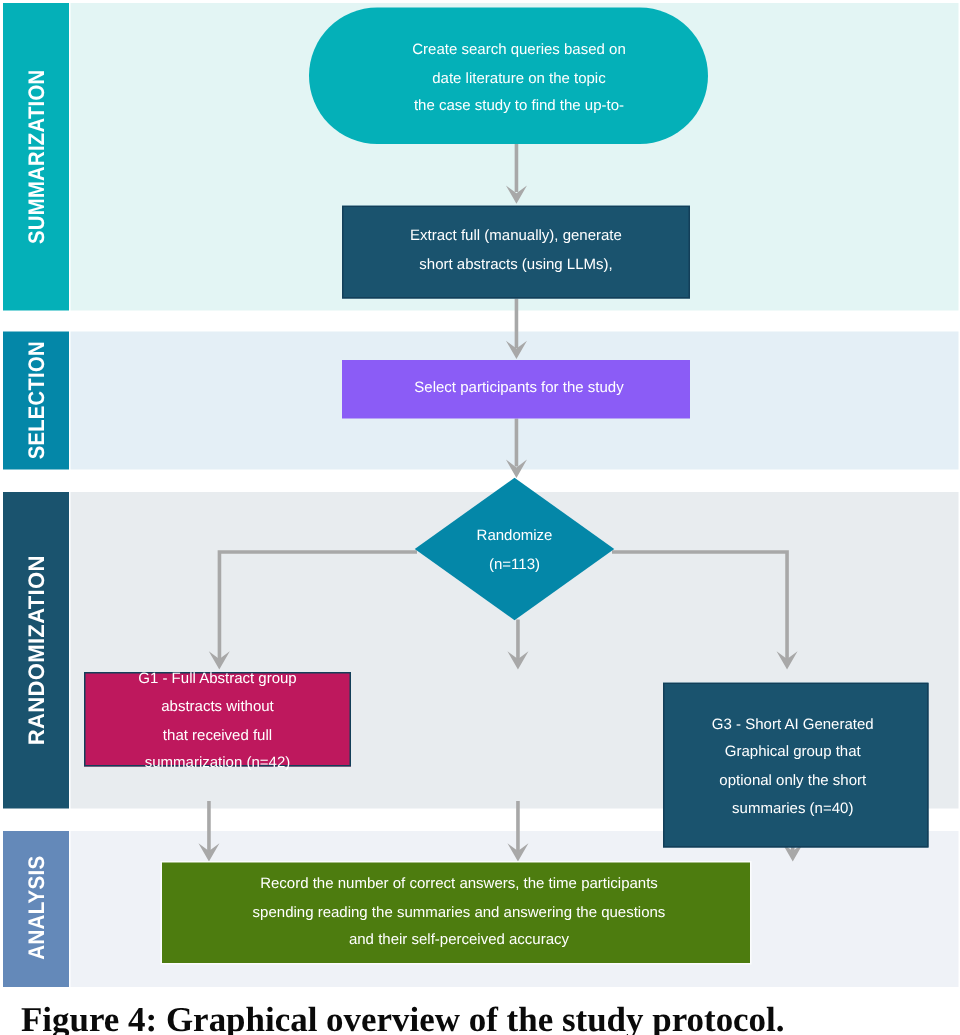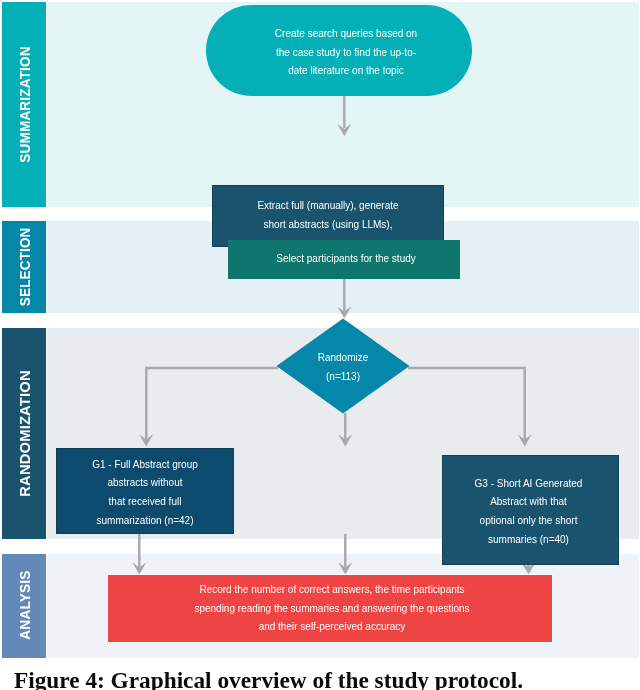--- a/index.html
+++ b/index.html
@@ -70,65 +70,65 @@
       <polygon points="139.3,574.4 132.3,562.2 139.3,567.4 146.3,562.2"></polygon>
       <polygon points="345.3,574.4 338.3,562.2 345.3,567.4 352.3,562.2"></polygon>
       <polygon points="528.5,574.4 521.5,562.2 528.5,567.4 535.5,562.2"></polygon>
     </g>
     <polygon points="343,318.5 409.5,366 343,413.5 276.5,366" fill="#0487a8"></polygon>
   </svg>
 
   <div class="node" style="left:206px;top:4.5px;width:266px;height:91px;background:#04b0b8;border-radius:46px;padding:6px 10px 0 24px;">
     <span class="txt">
         <span class="ln">Create search queries based on</span>
+        <span class="ln">date literature on the topic</span>
         <span class="ln">the case study to find the up-to-</span>
-        <span class="ln">date literature on the topic</span>
       </span>
     </div>
 
-  <div class="node" style="left:212px;top:137px;width:232px;height:62px;background:#1a536e;box-shadow:inset 0 0 0 1px #133f59;padding:0 6px;margin-top:48px;">
+  <div class="node" style="left:228px;top:137px;width:232px;height:62px;background:#1a536e;box-shadow:inset 0 0 0 1px #133f59;padding:0 6px;">
     <span class="txt">
         <span class="ln">Extract full (manually), generate</span>
         <span class="ln">short abstracts (using LLMs),</span>
       </span>
     </div>
 
-  <div class="node" style="left:228px;top:240px;width:232px;height:39px;background:#0f766e;padding:0 2px 0 6px;">
+  <div class="node" style="left:228px;top:240px;width:232px;height:39px;background:#8b5cf6;padding:0 2px 0 6px;">
     <span class="txt">
         <span class="ln">Select participants for the study</span>
       </span>
     </div>
 
   <div class="node" style="left:277px;top:319px;width:132px;height:94px;background:none;padding-top:3px;">
     <span class="txt">
         <span class="ln">Randomize</span>
         <span class="ln">(n=113)</span>
       </span>
     </div>
 
-  <div class="node" style="left:56px;top:448px;width:178px;height:86px;background:#0c4a6e;box-shadow:inset 0 0 0 1px #133f59;padding:4px 4px 0 4px;">
+  <div class="node" style="left:56px;top:448px;width:178px;height:63px;background:#be185d;box-shadow:inset 0 0 0 1px #133f59;padding:4px 4px 0 4px;">
     <span class="txt">
         <span class="ln">G1 - Full Abstract group</span>
         <span class="ln">abstracts without</span>
         <span class="ln">that received full</span>
         <span class="ln">summarization (n=42)</span>
       </span>
     </div>
 
 
   <div class="node" style="left:442px;top:455px;width:177px;height:110px;background:#1a536e;box-shadow:inset 0 0 0 1px #133f59;padding:4px 7px 0 3px;">
     <span class="txt">
         <span class="ln">G3 - Short AI Generated</span>
-        <span class="ln">Abstract with that</span>
+        <span class="ln">Graphical group that</span>
         <span class="ln">optional only the short</span>
         <span class="ln">summaries (n=40)</span>
       </span>
     </div>
 
-  <div class="node" style="left:108px;top:575px;width:444px;height:67px;background:#ef4444;box-shadow:0 0 0 1px rgba(255,255,255,.75);padding:1px 6px 0 10px;">
+  <div class="node" style="left:108px;top:575px;width:392px;height:67px;background:#4d7c0f;box-shadow:0 0 0 1px rgba(255,255,255,.75);padding:1px 6px 0 10px;">
     <span class="txt">
         <span class="ln">Record the number of correct answers, the time participants</span>
         <span class="ln">spending reading the summaries and answering the questions</span>
         <span class="ln">and their self-perceived accuracy</span>
       </span>
     </div>
 
   <div class="caption">Figure 4: Graphical overview of the study protocol.</div>
 </div>
 

